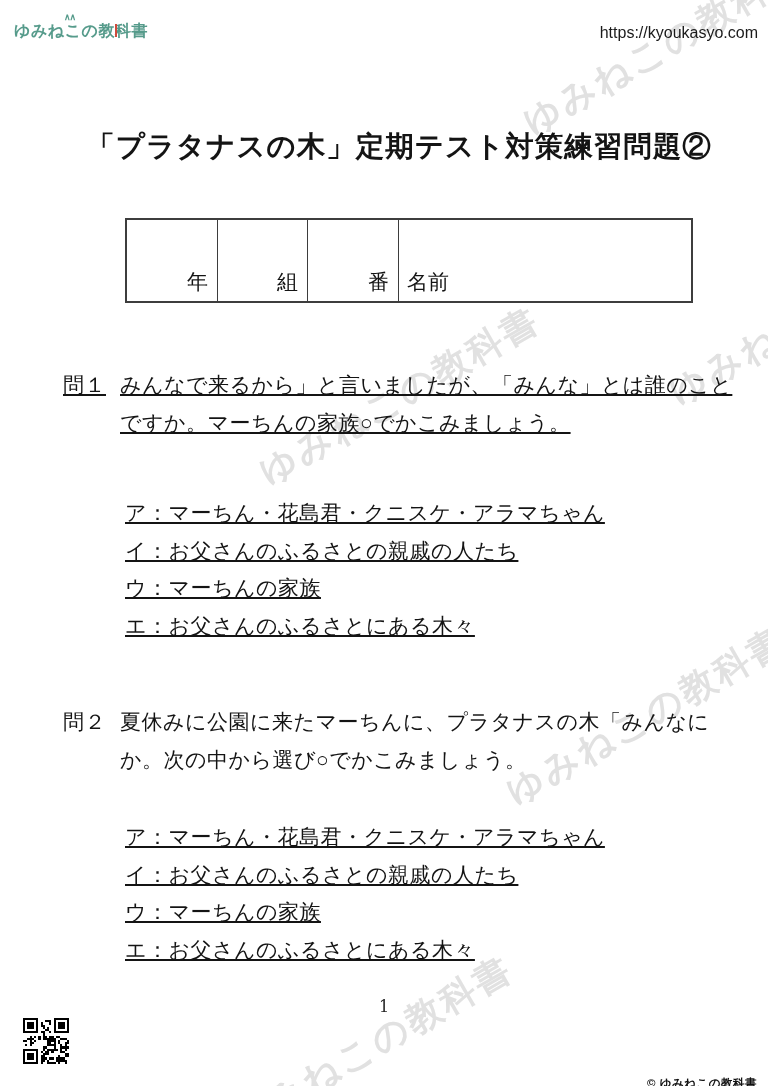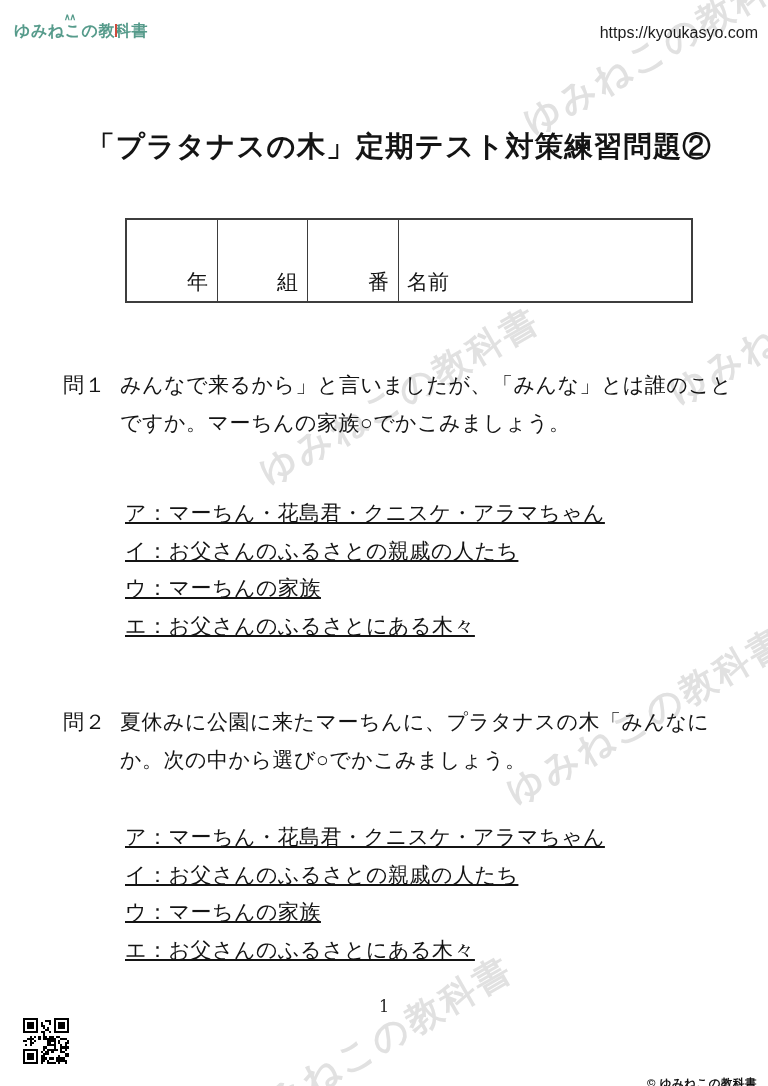--- a/index.html
+++ b/index.html
@@ -53,21 +53,21 @@
   .name-table td.c-class  { width:80px; }
   .name-table td.c-number { width:81px; }
   .name-table td.c-name   { text-align:left; padding:0 0 5px 8px;margin-top:20px; }
 
   
   .question {
     position:absolute; left:63px; width:680px; z-index:1; display:flex;
     font-size:21px; line-height:37.5px; letter-spacing:0.5px;
   }
   .q-label { flex:0 0 57px; }
-  .q1 { top:366px; }
+  .q1 { top:366px;text-decoration:underline; }
   .q2 { top:691px;margin-top:12px; }
   .options {
     position:absolute; left:125px; z-index:1; margin:0; padding:0; list-style:none;
     font-size:21px; line-height:37.5px; letter-spacing:0.5px;text-decoration:underline;
   }
   .opts1 { top:494px; }
   .opts2 { top:818px; }
 
   
   .page-num {

